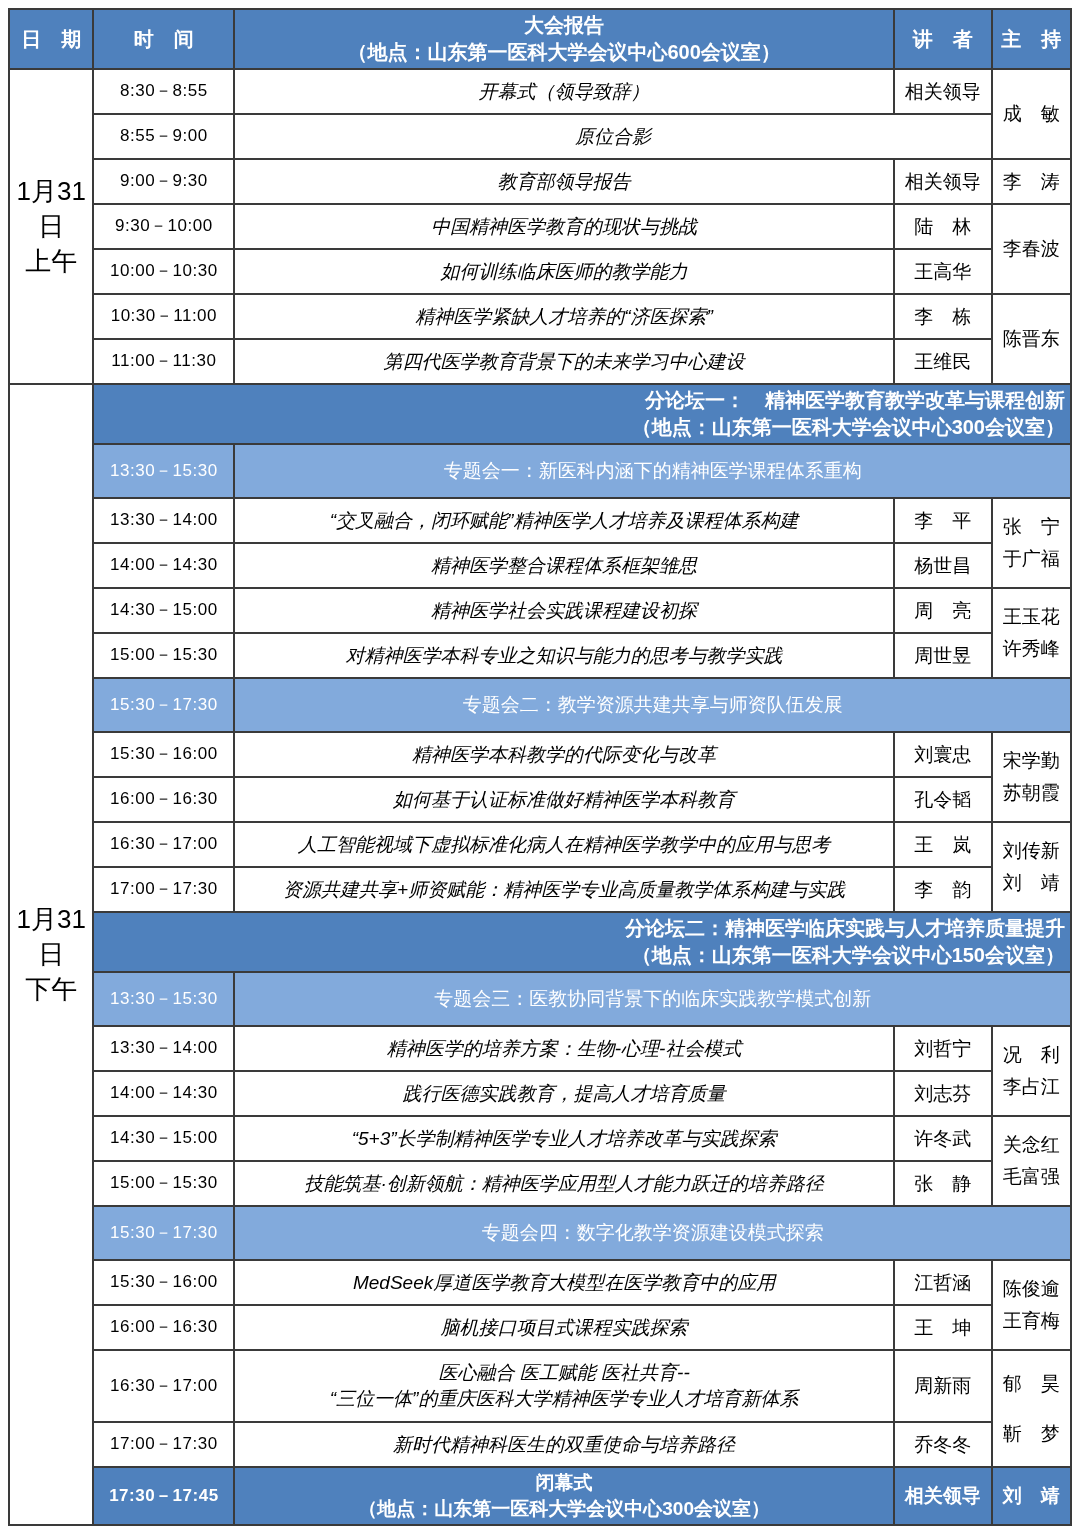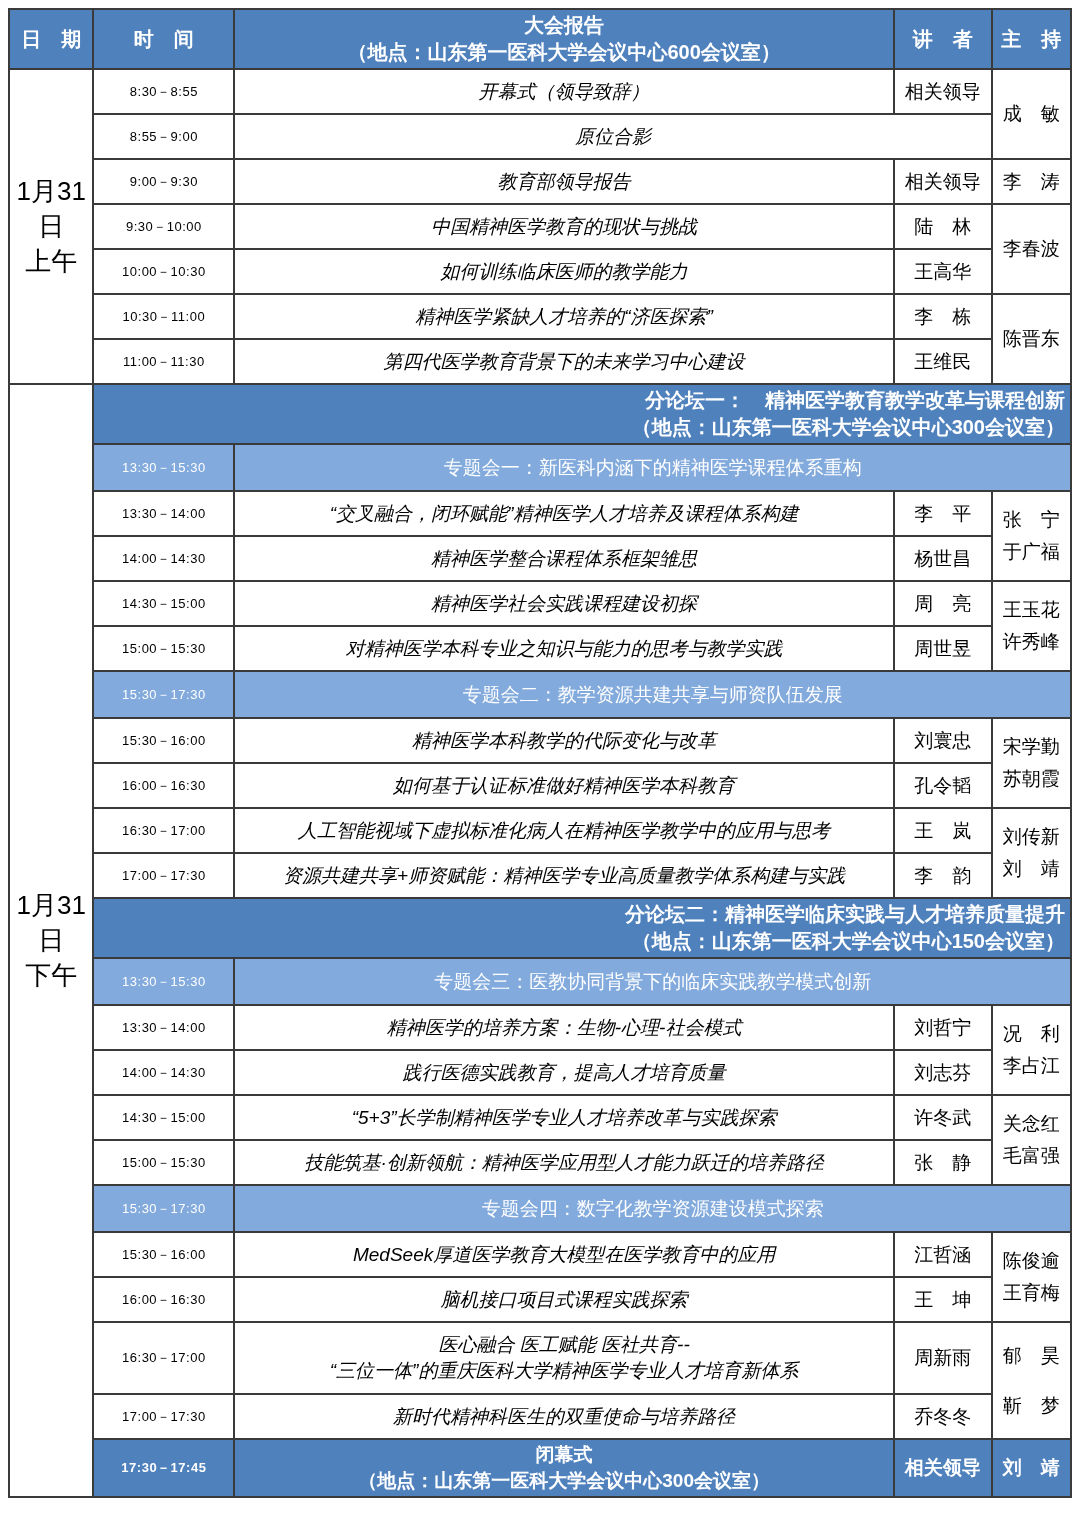--- a/index.html
+++ b/index.html
@@ -7,28 +7,28 @@
     --text:#000000; --text-inverse:#ffffff; --paper:#ffffff;
   }
   html,body{margin:0;padding:0;background:var(--paper);}
   body{width:1080px;font-family:"Liberation Sans","DejaVu Sans",sans-serif;color:var(--text);}
   .wrap{padding:8px;}
   table{border-collapse:collapse;table-layout:fixed;width:1064px;border:2px solid var(--frame);}
   td{border:2px solid var(--border);text-align:center;vertical-align:middle;
      padding:2px 5px;font-size:19px;line-height:1.35;overflow:hidden;}
   
   tr.h-head{height:53px;} tr.h-row{height:45px;} tr.h-band{height:55px;}
-  tr.h-sub{height:47px;} tr.h-tall{height:72px;} tr.h-close{height:58px;font-weight:bold;}
+  tr.h-sub{height:54px;} tr.h-tall{height:72px;} tr.h-close{height:58px;font-weight:bold;}
   
   .hdr{background:var(--blue);color:var(--text-inverse);font-weight:bold;white-space:pre-line;font-size:20px;}
   .band{background:var(--blue);color:var(--text-inverse);font-weight:bold;white-space:pre-line;font-size:20px;text-align:right;}
   .sub{background:var(--lightblue);color:var(--text-inverse);font-size:19px;}
   .closerow{background:var(--blue);color:var(--text-inverse);white-space:pre-line;}
   .datecell{white-space:pre-line;font-size:26px;}
-  .c-time{font-size:13px;letter-spacing:0.5px;}
+  .c-time{font-size:17px;letter-spacing:0.5px;}
   .c-topic{white-space:pre-line;font-style:italic;}
   .hostpair{padding:0;}
   .pair{display:flex;flex-direction:column;justify-content:space-around;height:64px;}
   .pair.tall{height:100px;}
   .pair span{display:block;}
 </style>
 </head>
 <body>
 
 <div class="wrap">

